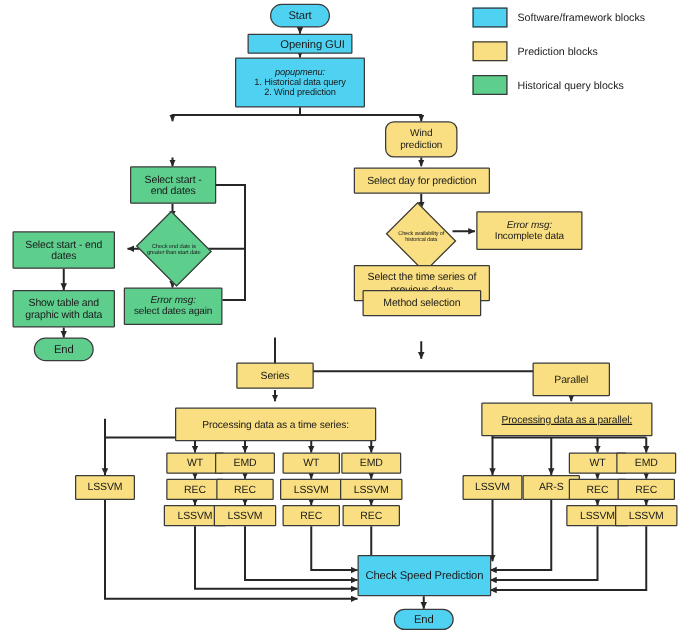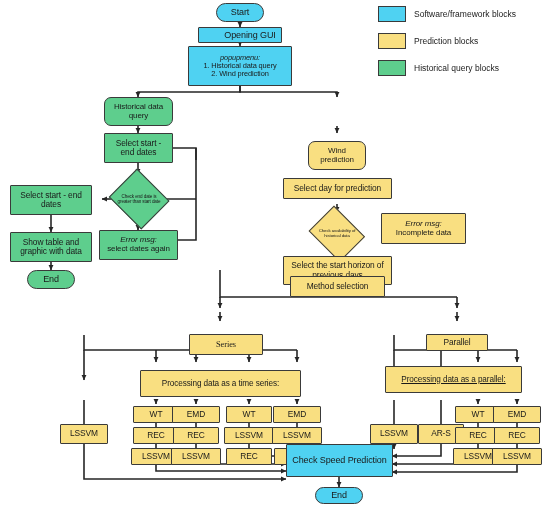--- a/index.html
+++ b/index.html
@@ -4,21 +4,21 @@
 <style>
   html,body{margin:0;padding:0;background:#ffffff;}
   body{width:550px;height:507px;position:relative;overflow:hidden;
        font-family:"Liberation Sans",sans-serif;color:#1a1a1a;}
   #flow{position:absolute;left:0;top:0;width:550px;height:507px;}
 
   .node{position:absolute;box-sizing:border-box;display:flex;align-items:center;
         justify-content:center;text-align:center;border:1px solid #3a3a3a;
         line-height:1.12;letter-spacing:-0.1px;z-index:5;}
   .blue{background:#4FD2F2;}
-  .yellow{background:#F9DF81;margin-top:44px;}
+  .yellow{background:#F9DF81;}
   .green{background:#5ECE8D;}
   .term{border-radius:999px;text-align:right;}
   .rbox{border-radius:7px;}
   .rect{border-radius:1px;}
   .diamond{background:transparent;border:none;}
   .diamond .dshape{position:absolute;left:50%;top:50%;width:70.7%;height:70.7%;
     transform:translate(-50%,-50%) rotate(45deg);border:1px solid #3a3a3a;}
   .diamond.green .dshape{background:#5ECE8D;}
   .diamond.yellow .dshape{background:#F9DF81;}
   .diamond .dtext{position:relative;z-index:2;width:100%;text-align:center;}
@@ -144,21 +144,20 @@
 
   <div class="node blue rect" style="left:198px;top:27px;width:84px;height:16px;font-size:9px;padding-left:20px;">Opening GUI</div>
 
   <div class="node blue rect" style="left:188px;top:46px;width:104px;height:40px;font-size:7.4px;
               flex-direction:column;justify-content:center;padding:2px 5px;">
     <span style="font-style:italic;">popupmenu:</span>
     <span class="ml" style="width:100%;">1. Historical data query</span>
     <span class="ml" style="width:100%;">2. Wind prediction</span>
   </div>
 
-  <div class="node green rbox" style="left:104px;top:97px;width:69px;height:29px;font-size:8px;padding:0 4px;">Historical data query</div>
 
   <div class="node green rect" style="left:104px;top:133px;width:69px;height:30px;font-size:8.4px;padding:0 3px;">Select start - end dates</div>
 
   <div class="node diamond green" style="left:108px;top:172px;width:62px;height:54px;font-size:4.6px;">
     <span class="dshape"></span>
     <span class="dtext" style="padding:0 9px;">Check end date is greater than start date</span>
   </div>
 
   <div class="node green rect" style="left:10px;top:185px;width:82px;height:30px;font-size:8.4px;padding:0 3px;">Select start - end dates</div>
 
@@ -180,27 +179,27 @@
     <span class="dshape"></span>
     <span class="dtext" style="padding:0 11px;">Check availability of historical data</span>
   </div>
 
   <div class="node yellow rect" style="left:381px;top:169px;width:85px;height:31px;font-size:8px;
               flex-direction:column;padding:0 2px;">
     <span class="ital">Error msg:</span>
     <span>Incomplete data</span>
   </div>
 
-  <div class="node yellow rect" style="left:283px;top:212px;width:109px;height:29px;font-size:8.4px;padding:0 3px;">Select the start horizon of previous days</div>
+  <div class="node yellow rect" style="left:283px;top:212px;width:109px;height:29px;font-size:8.4px;padding:0 3px;">Select the time series of previous days</div>
 
   <div class="node yellow rect" style="left:290px;top:232px;width:95px;height:21px;font-size:8.4px;">Method selection</div>
 
-  <div class="node yellow rect" style="left:189px;top:290px;width:74px;height:21px;font-size:8.4px;font-family:Liberation Serif, serif;">Series</div>
-
-  <div class="node yellow rect" style="left:426px;top:290px;width:62px;height:17px;font-size:8.4px;">Parallel</div>
+  <div class="node yellow rect" style="left:189px;top:290px;width:62px;height:21px;font-size:8.4px;">Series</div>
+
+  <div class="node yellow rect" style="left:426px;top:290px;width:62px;height:27px;font-size:8.4px;">Parallel</div>
 
   <div class="node yellow rect" style="left:140px;top:326px;width:161px;height:27px;font-size:8.2px;">Processing data as a time series:</div>
 
   <div class="node yellow rect" style="left:385px;top:322px;width:137px;height:27px;font-size:8.2px;text-decoration:underline;">Processing data as a parallel:</div>
 
   <div class="node yellow rect" style="left:60px;top:380px;width:48px;height:20px;font-size:8.4px;">LSSVM</div>
 
   <div class="node yellow rect" style="left:133px;top:362px;width:46px;height:17px;font-size:8.4px;">WT</div>
   <div class="node yellow rect" style="left:133px;top:383px;width:46px;height:17px;font-size:8.4px;">REC</div>
   <div class="node yellow rect" style="left:131px;top:404px;width:50px;height:17px;font-size:8.4px;">LSSVM</div>

